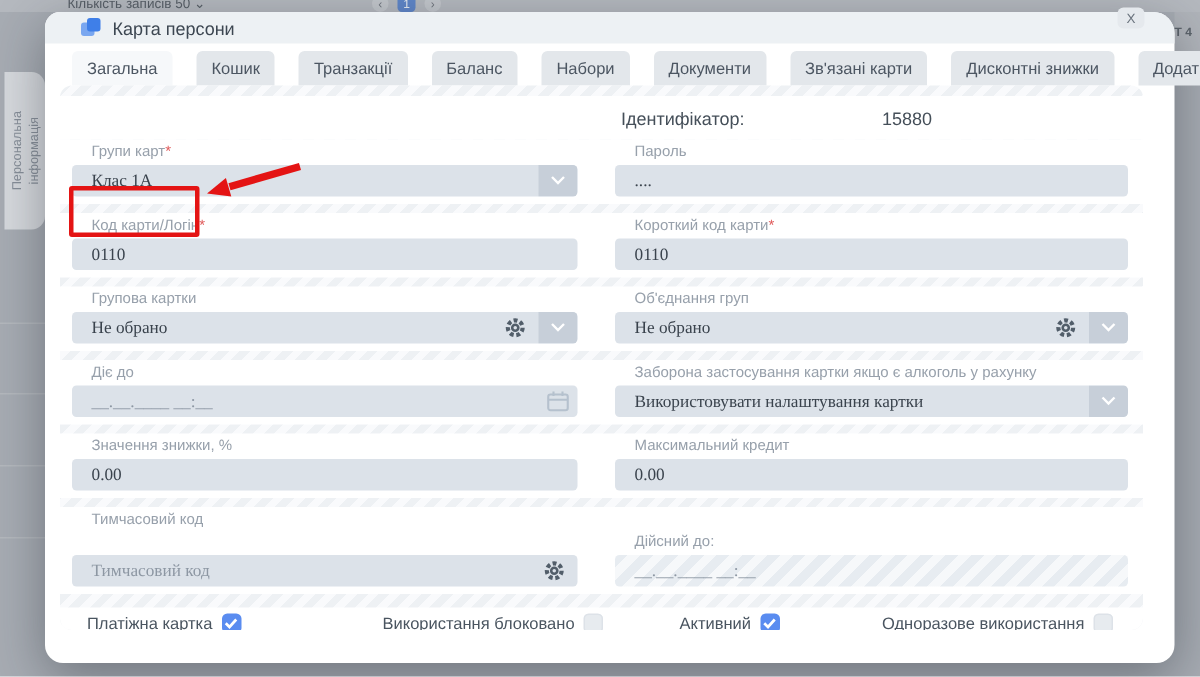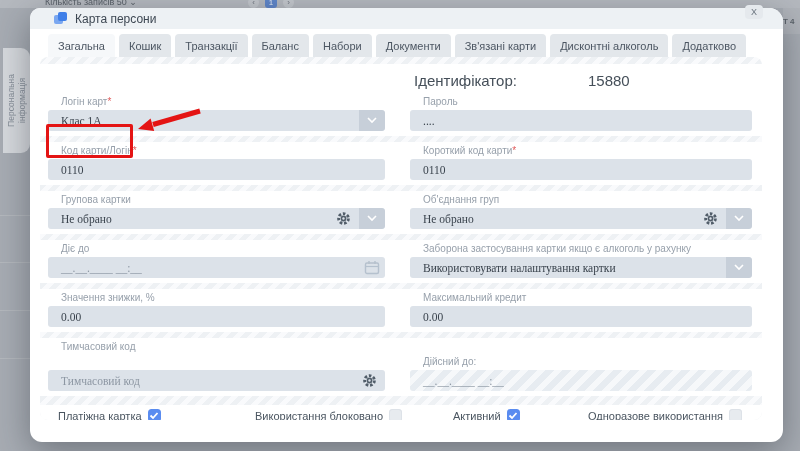--- a/index.html
+++ b/index.html
@@ -35,21 +35,21 @@
   .m-header { height:21px; background:#edf1f4; border-radius:10px 14px 0 0;
     display:flex; align-items:center; padding-left:24px; gap:8px;
     font-size:12px; color:#3d4752; position:relative; }
   .hdr-icon { position:relative; width:13px; height:13px; flex:0 0 13px; }
   .hdr-icon i { position:absolute; display:block; border-radius:2px; }
   .hdr-icon .b1 { left:0; top:3px; width:9px; height:9px; background:#7aa7f0; }
   .hdr-icon .b2 { left:4px; top:0; width:9px; height:9px; background:#3f7fe8; }
   .close-btn { position:absolute; top:-3px; right:20px; width:18px; height:14px;
     background:#e5e9ed; border-radius:4px; font-size:9px; color:#6b747e;
     display:flex; align-items:center; justify-content:center; }
-  .tabs { display:flex; gap:4px; margin:5px 12px 0 18px; height:23px; }
+  .tabs { display:flex; gap:16px; margin:5px 12px 0 18px; height:23px; }
   .tab { padding:0 10px; background:#e3e7eb; border-radius:4px 4px 0 0;
     display:flex; align-items:center; font-size:11px; color:#4c5662; white-space:nowrap; }
   .tab.active { background:#f6f8fa; }
   
   .panel {
     position:absolute; left:10px; top:49px; width:722px; height:363px;
     border-radius:8px; overflow:hidden;
     background:repeating-linear-gradient(135deg,#eef1f4 0 5px,#f9fafc 5px 10px);
     display:flex; flex-direction:column; padding-top:7px;
   }
@@ -66,21 +66,21 @@
     font-size:11.5px; color:#3a434d; white-space:nowrap; overflow:hidden;font-family:Liberation Serif, serif; }
   .field .val.ph { color:#8d97a3; }
   .field.with-chev { padding-right:34px; }
   .chev-seg { position:absolute; right:0; top:0; bottom:0; width:26px;
     background:#c7cfd9; border-radius:0 3px 3px 0;
     display:flex; align-items:center; justify-content:center; }
   .gear { position:absolute; right:34px; top:3px; width:15px; height:15px; }
   .gear.inline { right:8px; }
   .cal { position:absolute; right:5px; top:3px; width:16px; height:15px; opacity:.75; }
   .hatched { background:repeating-linear-gradient(135deg,#e7ecf1 0 6px,#f6f8fa 6px 12px); }
-  .idrow { position:relative; height:18px; font-size:15px; color:#454f59; }
+  .idrow { position:relative; height:18px; font-size:12px; color:#454f59; }
   .idrow .idlbl { position:absolute; left:4px; top:2px; }
   .idrow .idval { position:absolute; left:178px; top:2px; }
   
   .cbrow { position:relative; height:22px; background:#fff; flex:0 0 auto; }
   .cbi { position:absolute; top:4px; display:flex; align-items:center; gap:6px;
     font-size:11px; color:#4a5560; }
   .cb { width:13px; height:13px; border-radius:3.5px; display:flex;
     align-items:center; justify-content:center; }
   .cb.on { background:#5a8cf0; }
   .cb.off { background:#e7ebef; box-shadow:inset 0 0 0 1px #dde2e8; }
@@ -139,37 +139,37 @@
   </div>
 
   <div class="tabs">
     <div class="tab active">Загальна</div>
     <div class="tab">Кошик</div>
     <div class="tab">Транзакції</div>
     <div class="tab">Баланс</div>
     <div class="tab">Набори</div>
     <div class="tab">Документи</div>
     <div class="tab">Зв'язані карти</div>
-    <div class="tab">Дисконтні алкоголь</div>
+    <div class="tab">Дисконтні знижки</div>
     <div class="tab">Додатково</div>
   </div>
 
   <div class="panel">
 
     <div class="frow" style="padding-top:6px">
       <div></div>
       <div class="idrow">
         <span class="idlbl">Ідентифікатор:</span>
         <span class="idval">15880</span>
       </div>
     </div>
 
     <div class="frow">
       <div>
-        <div class="lbl"><span>Логін карт</span><span class="req">*</span></div>
+        <div class="lbl"><span>Групи карт</span><span class="req">*</span></div>
         <div class="field with-chev">
           <span class="val">Клас 1А</span>
           <span class="chev-seg">
               <svg width="10" height="7">
                 <polyline points="1,1 5,5 9,1" fill="none" stroke="#ffffff" stroke-width="1.6"></polyline>
               </svg>
             </span>
         </div>
       </div>
       <div>

